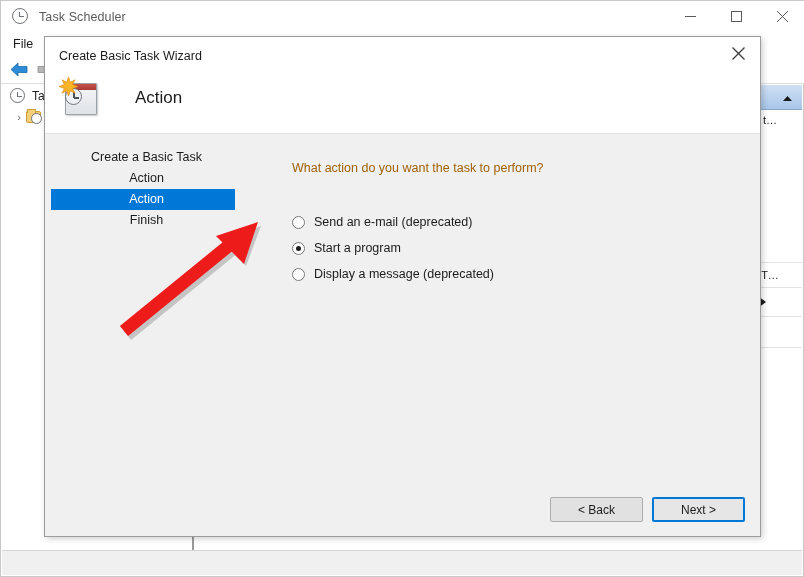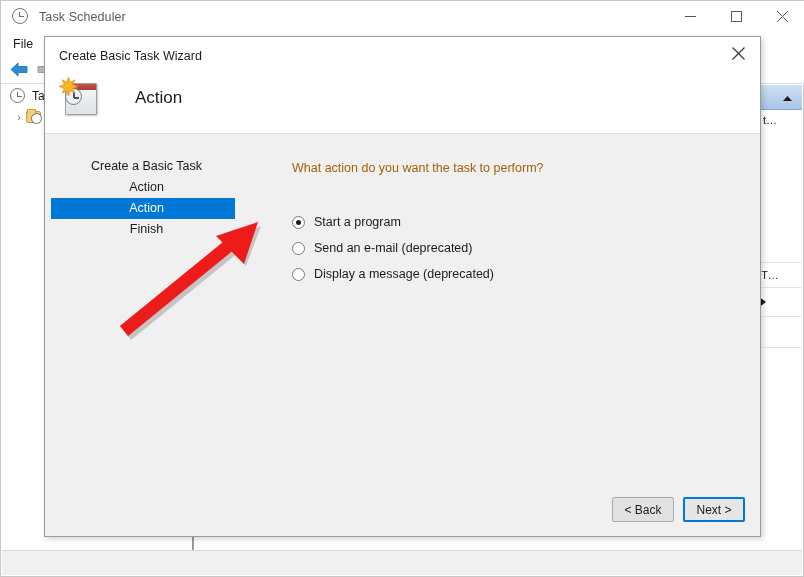--- a/index.html
+++ b/index.html
@@ -139,42 +139,42 @@
   }
   .cal-clock::before { content:""; position:absolute; left:7px; top:3px; width:1.5px; height:6px; background:#4a5156; }
   .cal-clock::after  { content:""; position:absolute; left:7.5px; top:8px; width:5px; height:1.5px; background:#4a5156; }
   .star {
     position: absolute; left: 0; top: 0; width: 19px; height: 19px;
   }
   .dlg-title { margin-left: 34px; font-size: 17px; color: #1b1b1b; }
 
   .dlg-body { position: absolute; left: 0; top: 97px; right: 0; bottom: 0; background: #f0f0f0; }
 
-  .nav-list { position: absolute; left: 6px; top: 13px; width: 184px; margin-top: 9px; }
+  .nav-list { position: absolute; left: 6px; top: 13px; width: 184px; }
   .nav-item { height: 21px; line-height: 21px; padding-left: 7px; font-size: 12.5px; color: #1b1b1b; }
   .nav-item.sel { background: #0078d7; color: #ffffff; }
 
   .content { position: absolute; left: 203px; top: 0; right: 12px; bottom: 0; }
   .question { position: absolute; left: 44px; top: 27px; font-size: 12.5px; color: #a16207; }
 
   .radios { position: absolute; left: 44px; top: 75px; }
   .radio-row { display: flex; align-items: center; height: 26px; }
   .radio {
     width: 13px; height: 13px; border-radius: 50%;
     border: 1px solid #7a7a7a; background: #ffffff; position: relative; flex: none;
   }
   .radio.checked::after {
     content: ""; position: absolute; left: 3px; top: 3px; width: 5px; height: 5px;
     border-radius: 50%; background: #1b1b1b;
   }
   .radio-label { margin-left: 9px; font-size: 12.5px; color: #1b1b1b; }
 
   .btnbar { position: absolute; right: 15px; bottom: 14px; display: flex; gap: 9px; }
   .btn {
-    width: 62px; height: 25px; font-size: 12px; color: #1b1b1b;
+    width: 93px; height: 25px; font-size: 12px; color: #1b1b1b;
     background: #e1e1e1; border: 1px solid #adadad; border-radius: 2px;
     display: flex; align-items: center; justify-content: center;
     font-family: "Liberation Sans", sans-serif;
   }
   .btn.default { border: 2px solid #0078d7; background: #e6e6e6; }
 
   
   .annot { position: absolute; left: 0; top: 0; width: 804px; height: 577px; pointer-events: none; }
 </style>
 </head>
@@ -306,26 +306,26 @@
         <div class="nav-item">Action</div>
         <div class="nav-item sel">Action</div>
         <div class="nav-item">Finish</div>
       </div>
 
       <div class="content">
         <div class="question">What action do you want the task to perform?</div>
 
         <div class="radios">
           <div class="radio-row">
+            <span class="radio"></span>
+            <span class="radio-label">Send an e-mail (deprecated)</span>
+          </div>
+          <div class="radio-row">
             <span class="radio checked"></span>
             <span class="radio-label">Start a program</span>
-          </div>
-          <div class="radio-row">
-            <span class="radio"></span>
-            <span class="radio-label">Send an e-mail (deprecated)</span>
           </div>
           <div class="radio-row">
             <span class="radio"></span>
             <span class="radio-label">Display a message (deprecated)</span>
           </div>
         </div>
       </div>
 
       <div class="btnbar">
         <div class="btn">&lt; Back</div>

